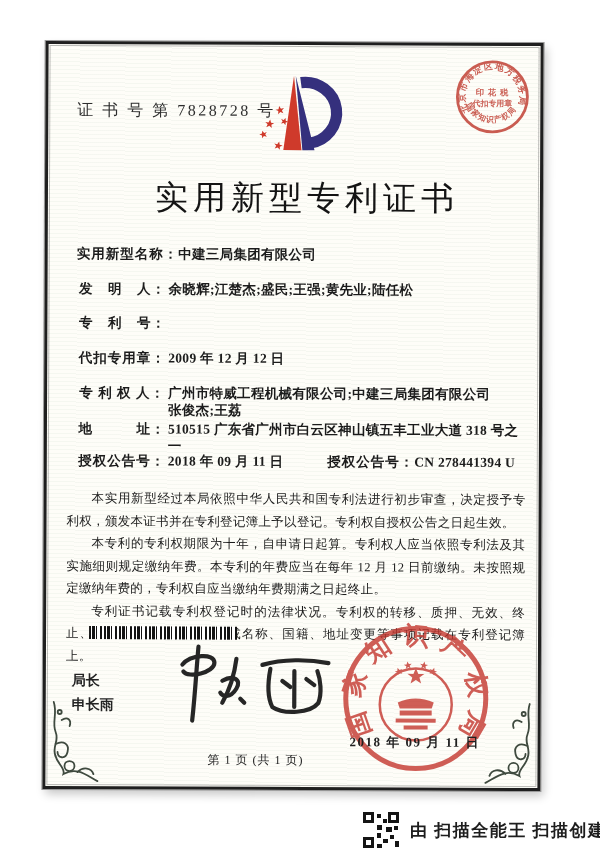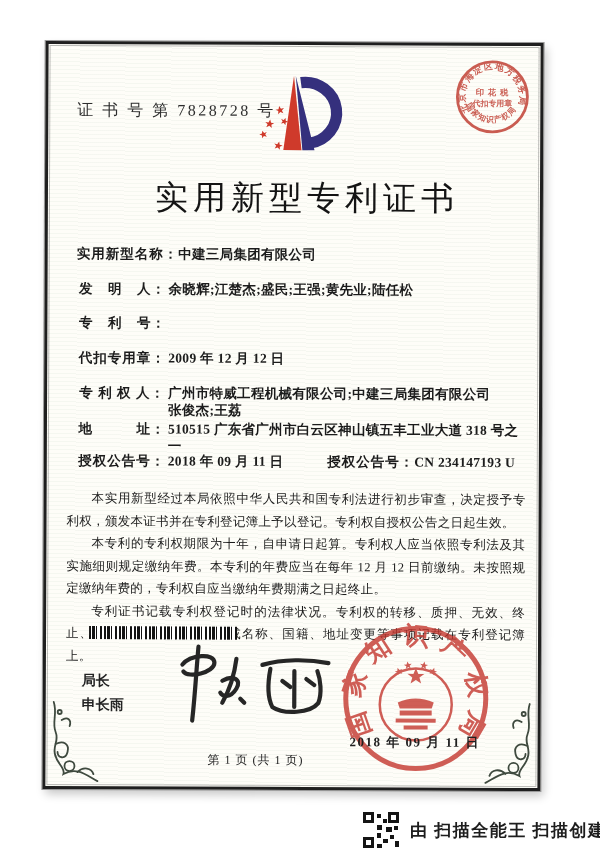--- a/index.html
+++ b/index.html
@@ -47,21 +47,21 @@
   
   .barcode{
     position:absolute;left:43px;top:582px;width:148px;height:13px;
     background:repeating-linear-gradient(90deg,
       #131313 0 1.5px, #fff 1.5px 3px,
       #131313 3px 6px, #fff 6px 7px,
       #131313 7px 8px, #fff 8px 11px,
       #131313 11px 12.5px, #fff 12.5px 15px);
   }
   .director{
-    position:absolute;left:36px;top:624px;line-height:24px;
+    position:absolute;left:26px;top:624px;line-height:24px;
     font-family:"Liberation Sans","DejaVu Sans",sans-serif;
     font-size:14px;font-weight:bold;color:#232323;
   }
   .director span{display:block;}
   .signature{position:absolute;left:122px;top:596px;}
   .seal{position:absolute;left:294px;top:577px;opacity:.9;}
   .sealdate{
     position:absolute;left:304px;top:688px;font-size:13px;font-weight:bold;
     letter-spacing:1.5px;color:#1f1f1f;white-space:pre;
   }
@@ -145,21 +145,21 @@
     <span class="fval"><span>广州市特威工程机械有限公司;中建三局集团有限公司</span><br><span>张俊杰;王荔</span></span>
   </div>
   <div class="frow" style="top:376px">
     <span class="flabel">地　　　址：</span>
     <span class="fval"><span>510515 广东省广州市白云区神山镇五丰工业大道 318 号之</span><br><span>一</span></span>
   </div>
   <div class="frow" style="top:408px">
     <span class="flabel">授权公告号：</span>
     <span class="fval">2018 年 09 月 11 日</span>
     <span class="flabel auto">授权公告号：</span>
-    <span class="fval">CN 234147193 U</span>
+    <span class="fval">CN 278441394 U</span>
   </div>
 
   <div class="paras">
     <p>本实用新型经过本局依照中华人民共和国专利法进行初步审查，决定授予专利权，颁发本证书并在专利登记簿上予以登记。专利权自授权公告之日起生效。</p>
     <p>本专利的专利权期限为十年，自申请日起算。专利权人应当依照专利法及其实施细则规定缴纳年费。本专利的年费应当在每年 12 月 12 日前缴纳。未按照规定缴纳年费的，专利权自应当缴纳年费期满之日起终止。</p>
     <p>专利证书记载专利权登记时的法律状况。专利权的转移、质押、无效、终止、恢复和专利权人的姓名或名称、国籍、地址变更等事项记载在专利登记簿上。</p>
   </div>
 
   <div class="barcode"></div>
 

